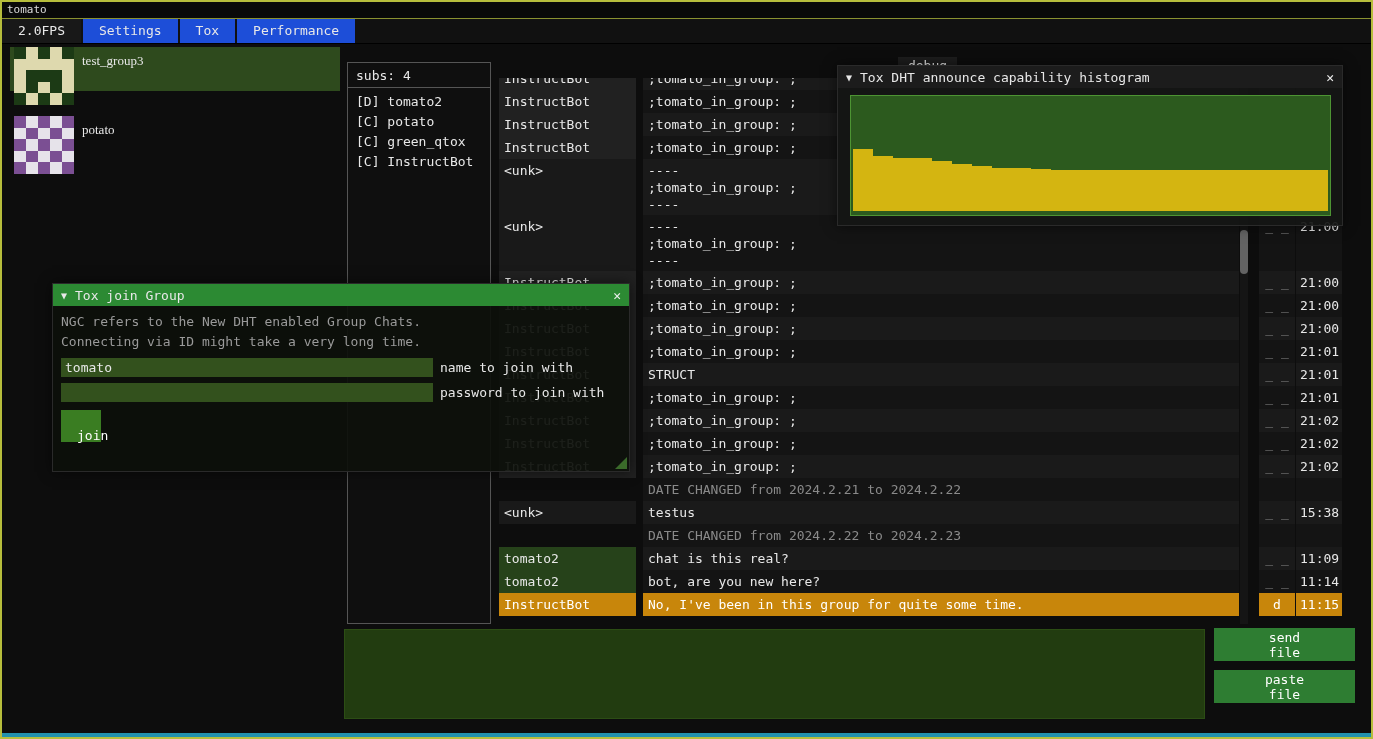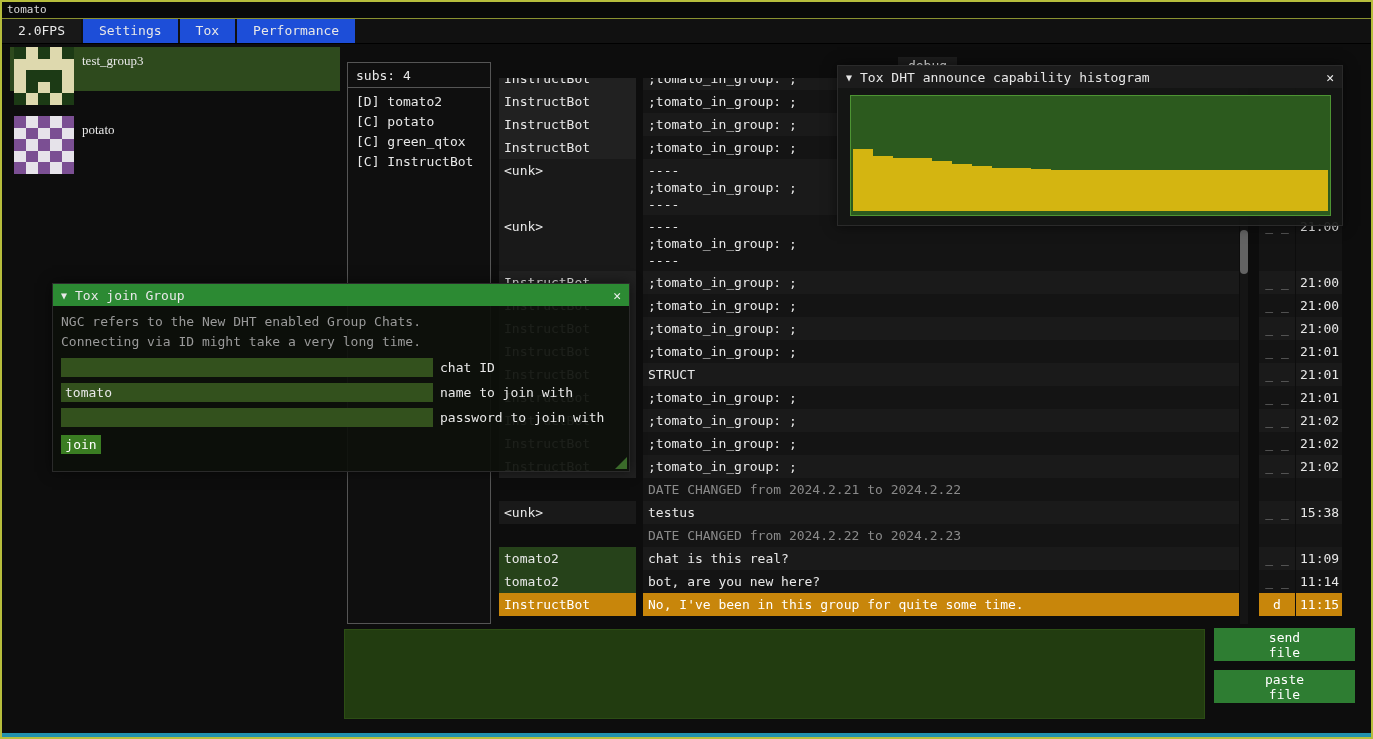--- a/index.html
+++ b/index.html
@@ -83,21 +83,21 @@
   .hist-bars{position:absolute;left:2px;right:2px;top:2px;bottom:4px;display:flex;align-items:flex-end;}
   .hist-bars .bar{flex:1;background:var(--histogram-yellow);}
 
   
   .join{left:50px;top:281px;width:578px;height:189px;background:rgba(13,16,11,0.93);z-index:40;}
   .join .fwin-title{background:var(--accent-green);}
   .join-body{padding:6px 8px;}
   .join-info{color:#9a9a9a;line-height:20px;}
   .field-row{display:flex;align-items:center;margin-top:6px;}
   .input{width:372px;height:19px;line-height:19px;background:var(--input-green);margin-right:7px;padding:0 4px;box-sizing:border-box;cursor:text;overflow:hidden;}
-  .join-btn{margin-top:8px;width:40px;height:19px;line-height:19px;background:#3a7d22;border:none;color:#fff;font-family:inherit;font-size:13px;text-align:center;padding:0;cursor:pointer;}
+  .join-btn{margin-top:8px;width:40px;height:19px;line-height:19px;background:#3a7d22;border:none;color:#fff;font-family:inherit;font-size:13px;text-align:center;padding:16px;cursor:pointer;}
   .resize-grip{position:absolute;right:2px;bottom:2px;width:0;height:0;border-left:12px solid transparent;border-bottom:12px solid #3a6a2a;cursor:nwse-resize;}
 
   .bottom-strip{position:absolute;left:0;right:0;bottom:0;height:4px;background:var(--bottom-strip-teal);}
 </style>
 </head>
 <body>
 
 <div class="app">
 
   <div class="titlebar">
@@ -380,24 +380,20 @@
     <div class="fwin-title">
       <span class="arrow">▼</span>
       <span>Tox join Group</span>
       <span class="close">✕</span>
     </div>
     <div class="join-body">
       <div class="join-info">NGC refers to the New DHT enabled Group Chats.</div>
       <div class="join-info">Connecting via ID might take a very long time.</div>
       <div id="join-fields">
           <div class="field-row">
-            <div class="input"></div>
-            <span>chat ID</span>
-          </div>
-          <div class="field-row">
             <div class="input">tomato</div>
             <span>name to join with</span>
           </div>
           <div class="field-row">
             <div class="input"></div>
             <span>password to join with</span>
           </div>
         </div>
       <button class="join-btn">join</button>
     </div>

